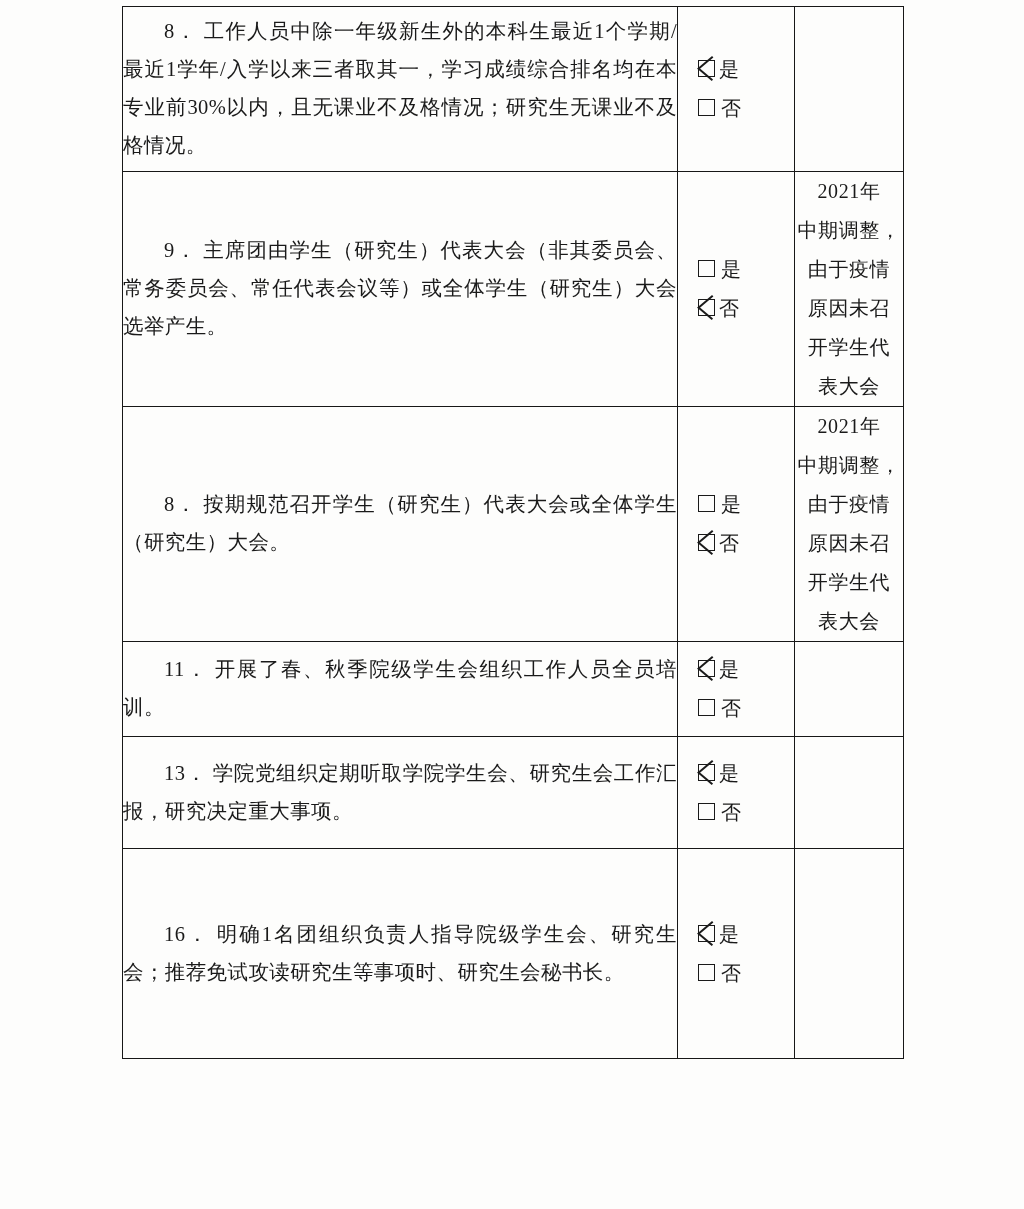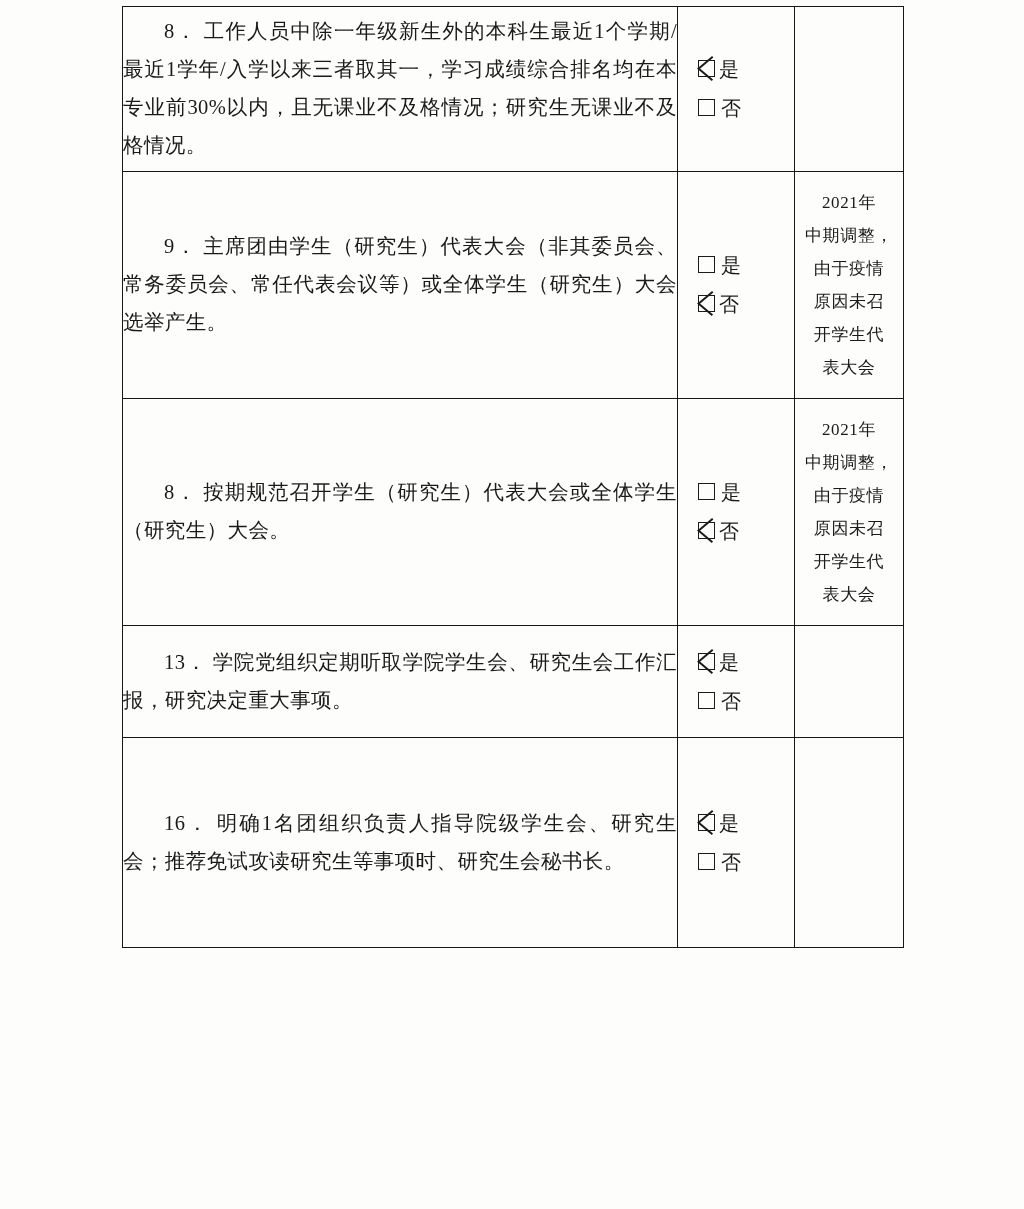--- a/index.html
+++ b/index.html
@@ -85,21 +85,21 @@
     width: 19px; height: 1.5px;
     top: 7px; left: -1px;
     transform: rotate(-40deg);
     transform-origin: left center;
   }
   .check-cell .opt .lbl { letter-spacing: 0.5px; }
   .opt.spaced .lbl { margin-left: 2px; }
 
   .note-cell {
     text-align: center;
-    font-size: 17px;
+    font-size: 20px;
     line-height: 1.95;
     padding: 6px 6px;
     letter-spacing: 0.6px;
   }
   .note-cell .ln { display: block; white-space: nowrap; }
   .empty-cell { }
 </style>
 </head>
 <body>
 
@@ -142,20 +142,28 @@
           </td>
           <td class="note-cell">
             <span class="ln">2021年</span>
             <span class="ln">中期调整，</span>
             <span class="ln">由于疫情</span>
             <span class="ln">原因未召</span>
             <span class="ln">开学生代</span>
             <span class="ln">表大会</span>
           </td>
         </tr>
+        <tr style="height: 95px;">
+          <td class="item-cell"><span class="indent"></span><span class="num">11．</span><span> 开展了春、秋季院级学生会组织工作人员全员培训。</span></td>
+          <td class="check-cell">
+            <span class="opt"><span class="box checked"></span><span class="lbl">是</span></span>
+            <span class="opt spaced"><span class="box"></span><span class="lbl">否</span></span>
+          </td>
+          <td class="note-cell empty-cell"></td>
+        </tr>
         <tr style="height: 112px;">
           <td class="item-cell"><span class="indent"></span><span class="num">13．</span><span> 学院党组织定期听取学院学生会、研究生会工作汇报，研究决定重大事项。</span></td>
           <td class="check-cell">
             <span class="opt"><span class="box checked"></span><span class="lbl">是</span></span>
             <span class="opt spaced"><span class="box"></span><span class="lbl">否</span></span>
           </td>
           <td class="note-cell empty-cell"></td>
         </tr>
         <tr style="height: 210px;">
           <td class="item-cell"><span class="indent"></span><span class="num">16．</span><span> 明确1名团组织负责人指导院级学生会、研究生会；推荐免试攻读研究生等事项时、研究生会秘书长。</span></td>

